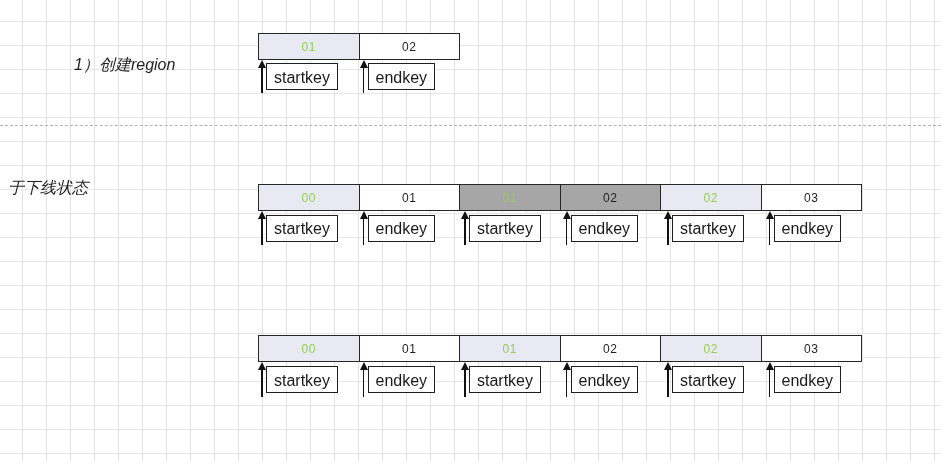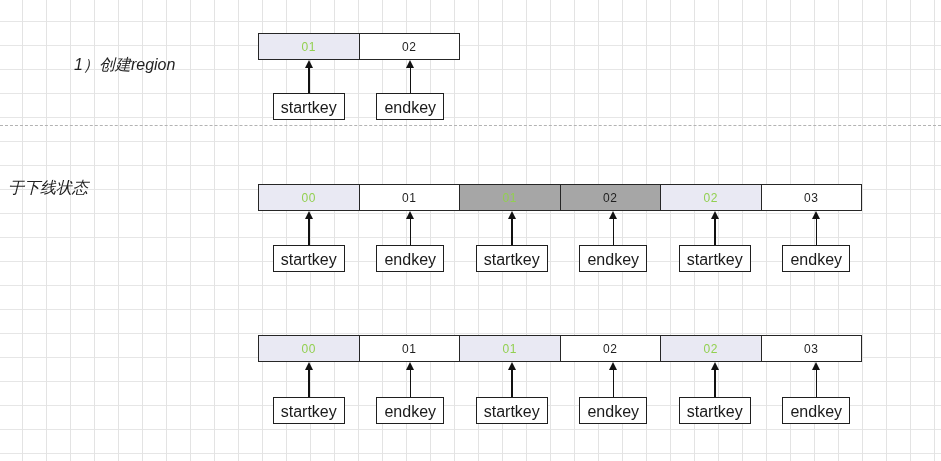--- a/index.html
+++ b/index.html
@@ -42,21 +42,21 @@
     display: flex;
     align-items: center;
     justify-content: center;
     font-size: 12px;
     letter-spacing: 0.5px;
   }
   .cell:first-child { margin-left: 0; }
   .slot {
     position: absolute;
     display: flex;
-    flex-direction: column;
+    flex-direction: row;
     align-items: center;
   }
   .arrow {
     display: flex;
     flex-direction: column;
     align-items: center;
     height: 34px;
   }
   .arrow-head {
     width: 0; height: 0;

